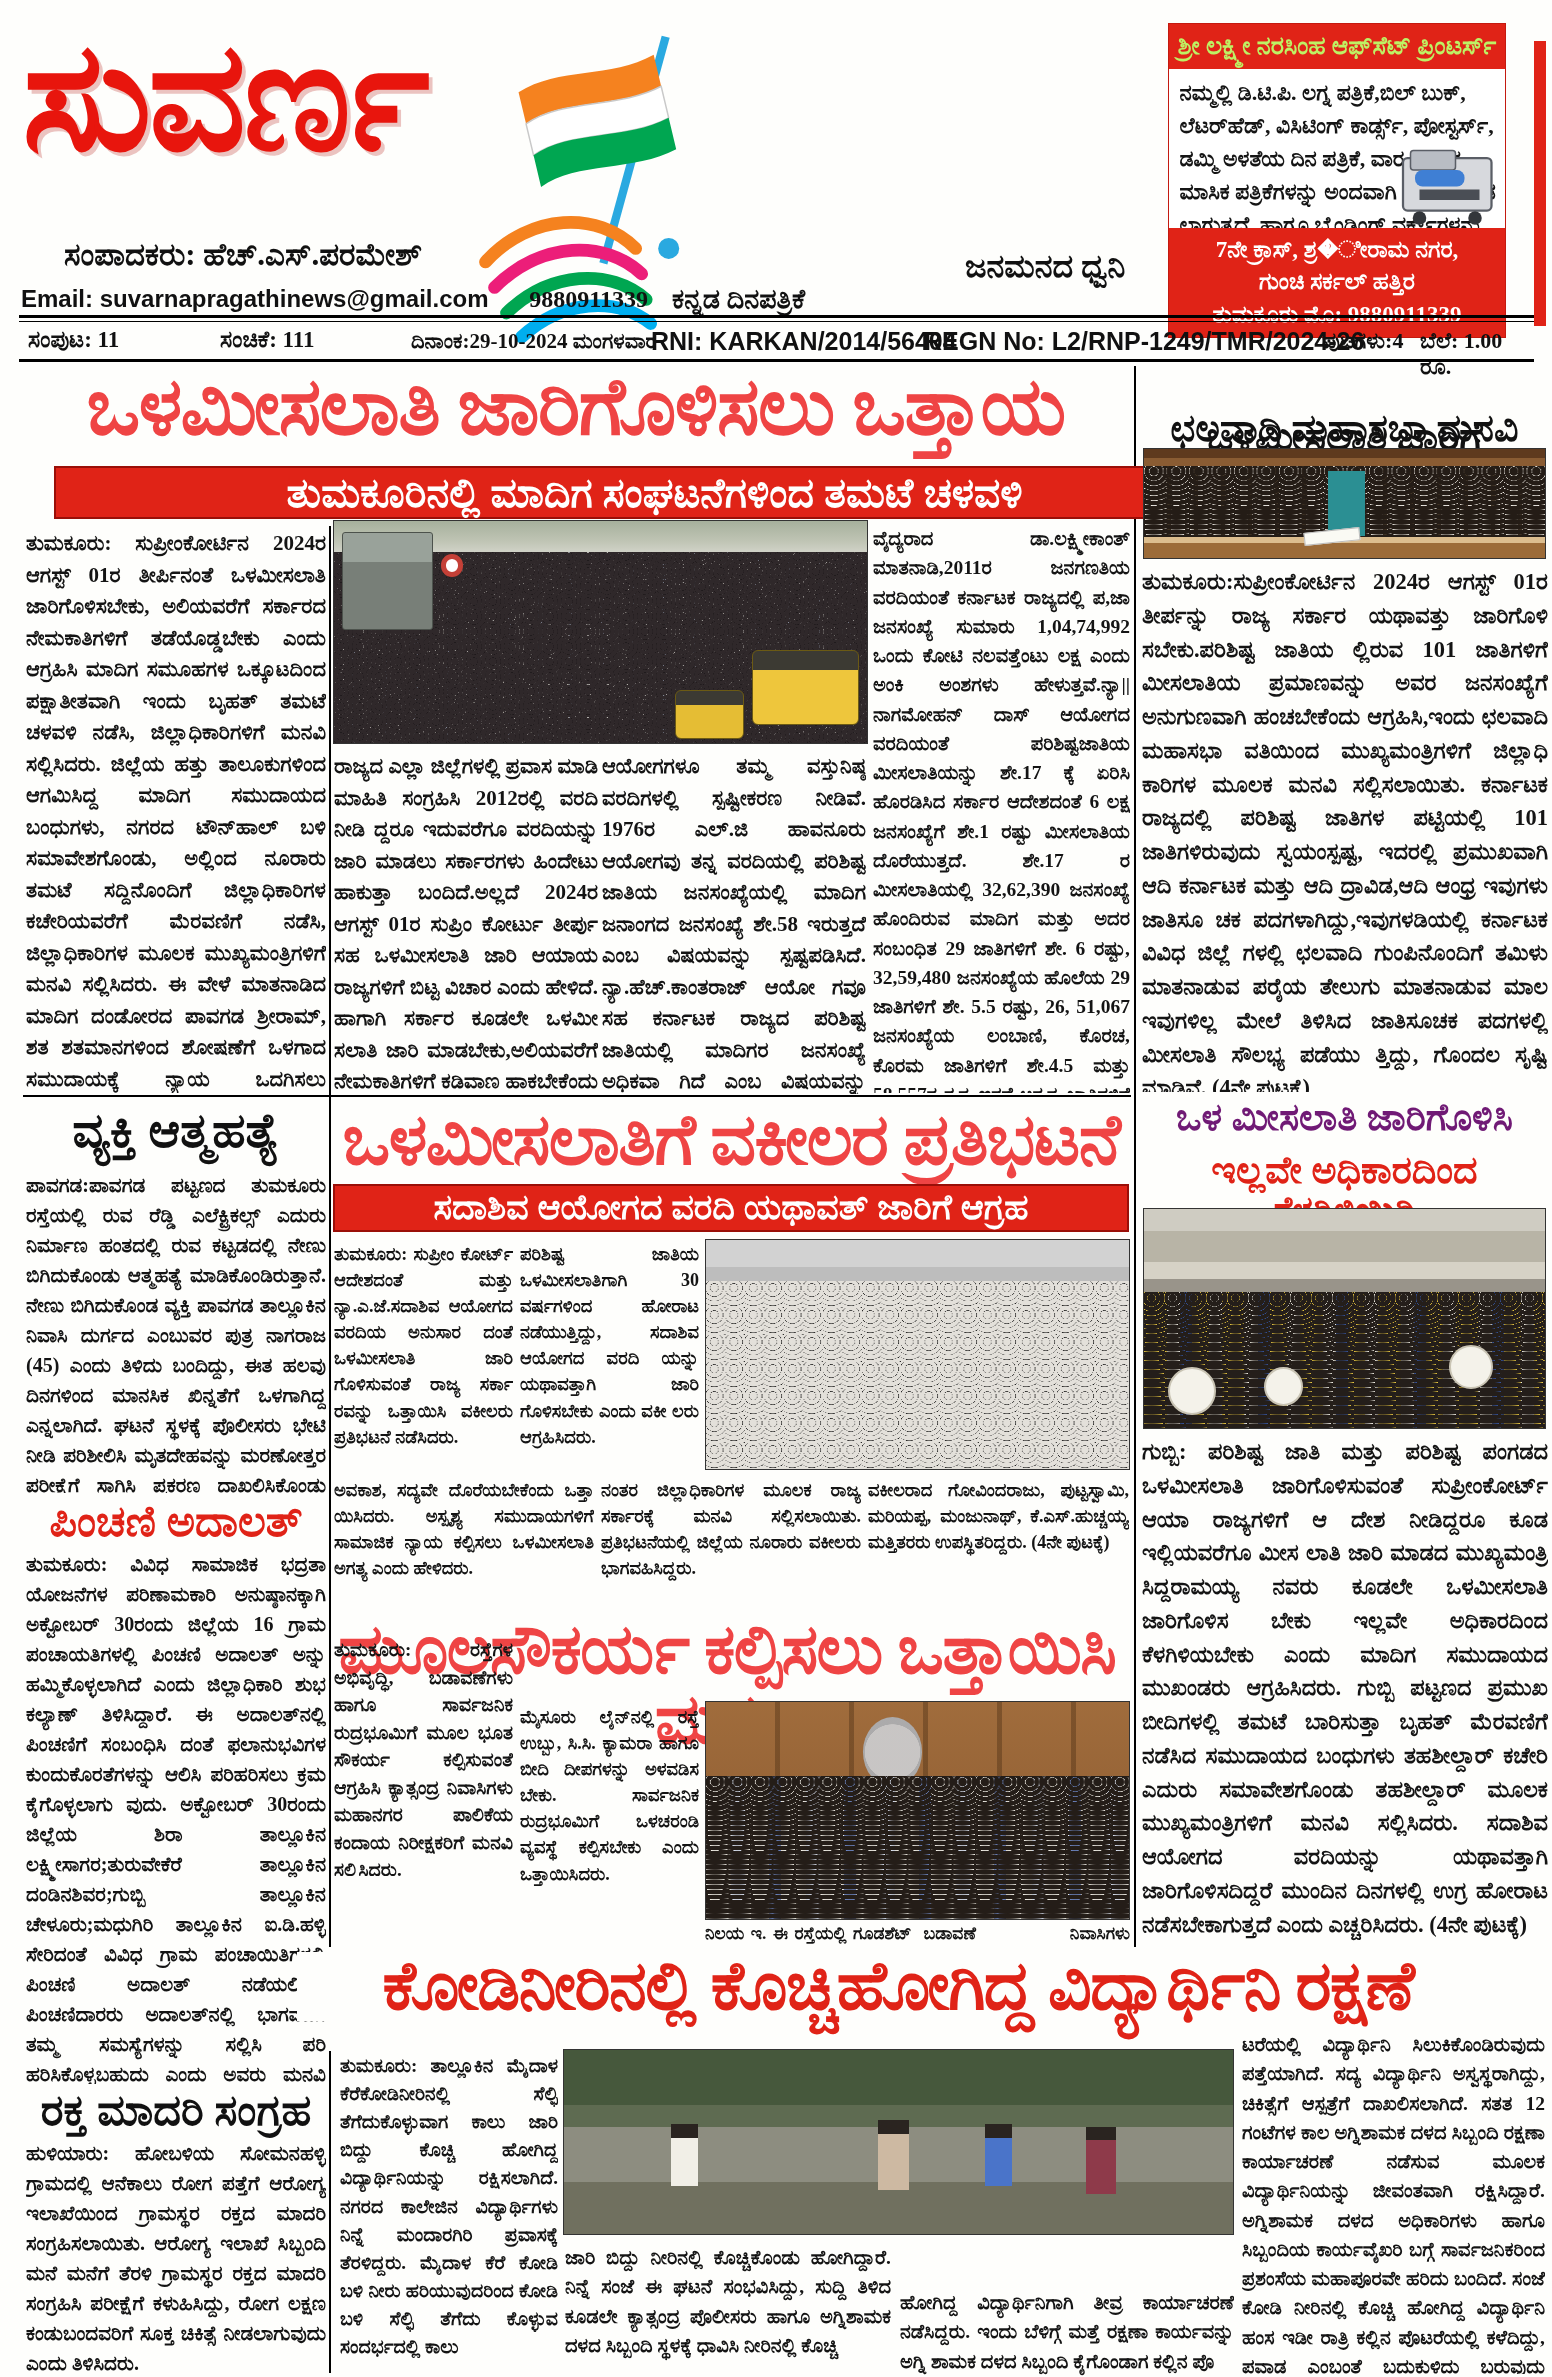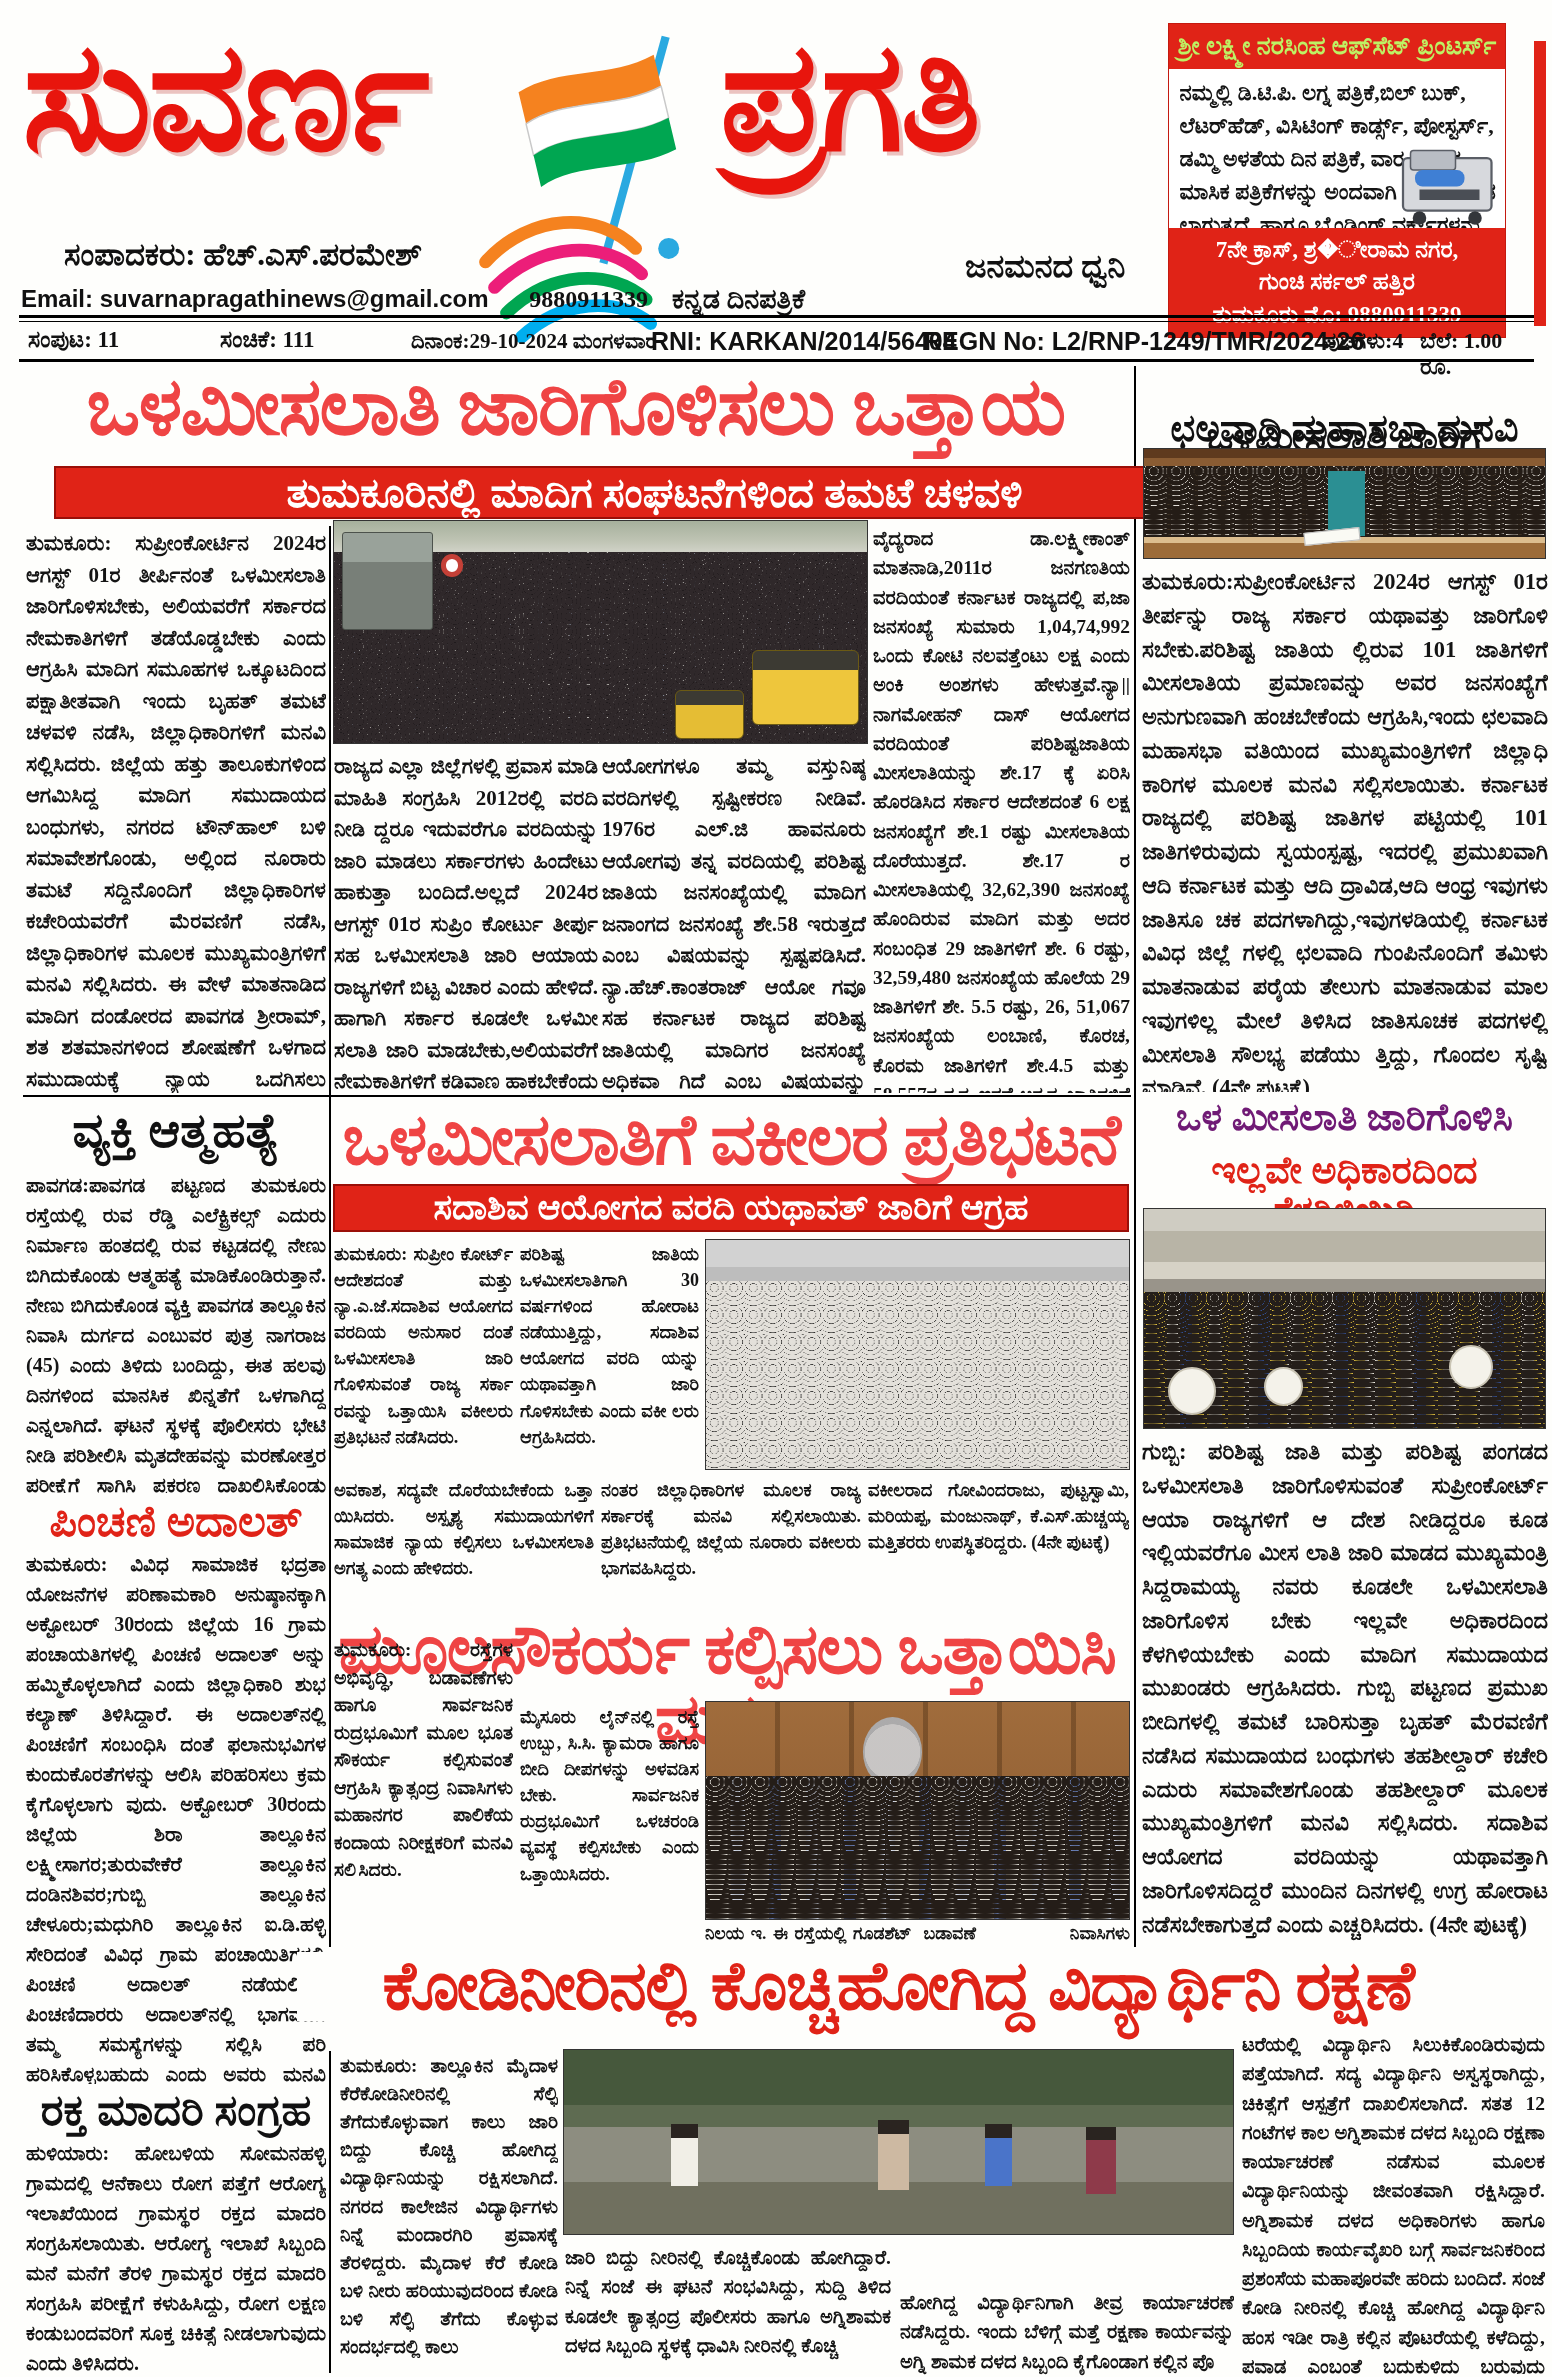--- a/index.html
+++ b/index.html
@@ -66,21 +66,20 @@
   .ph-resc .p2{left:47%;bottom:24%;width:4.5%;height:38%;background:linear-gradient(180deg,#2a2420 0 20%,#cdb9a2 20%);}
   .ph-resc .p3{left:63%;bottom:26%;width:4%;height:34%;background:linear-gradient(180deg,#2a2420 0 22%,#4a74c9 22%);}
   .ph-resc .p4{left:78%;bottom:22%;width:4.5%;height:36%;background:linear-gradient(180deg,#2a2420 0 20%,#8e3a4a 20%);}
 </style>
 </head>
 <body>
 
 <div class="page">
 
   <div class="abs ttl" style="left:22.5px;top:25.5px;font-size:152px;">ಸುವರ್ಣ</div>
-  <div class="abs ttl" style="left:720px;top:25.5px;font-size:152px;">ಪ್ರಗತಿ</div>
 
   <svg class="abs" style="left:472px;top:22.5px;" width="259" height="327" viewBox="0 0 345 435">
     <line x1="258" y1="18" x2="175" y2="320" stroke="#2aa9e0" stroke-width="11"></line>
     <path d="M62,92 C115,58 185,74 242,42 L252,84 C196,114 120,100 72,134 Z" fill="#f5821f"></path>
     <path d="M72,134 C120,100 196,114 252,84 L262,126 C206,156 130,142 82,176 Z" fill="#ffffff" stroke="#c9c9c9" stroke-width="2"></path>
     <path d="M82,176 C130,142 206,156 262,126 L272,168 C216,198 140,184 92,218 Z" fill="#00a651"></path>
     <path d="M18,318 C78,252 168,250 218,300" fill="none" stroke="#f5821f" stroke-width="17" stroke-linecap="round"></path>
     <path d="M30,352 C92,290 178,288 226,334" fill="none" stroke="#ec1e79" stroke-width="17" stroke-linecap="round"></path>
     <path d="M46,386 C104,330 184,326 232,368" fill="none" stroke="#00a651" stroke-width="17" stroke-linecap="round"></path>
     <path d="M66,418 C120,368 192,364 238,400" fill="none" stroke="#00aeef" stroke-width="17" stroke-linecap="round"></path>

